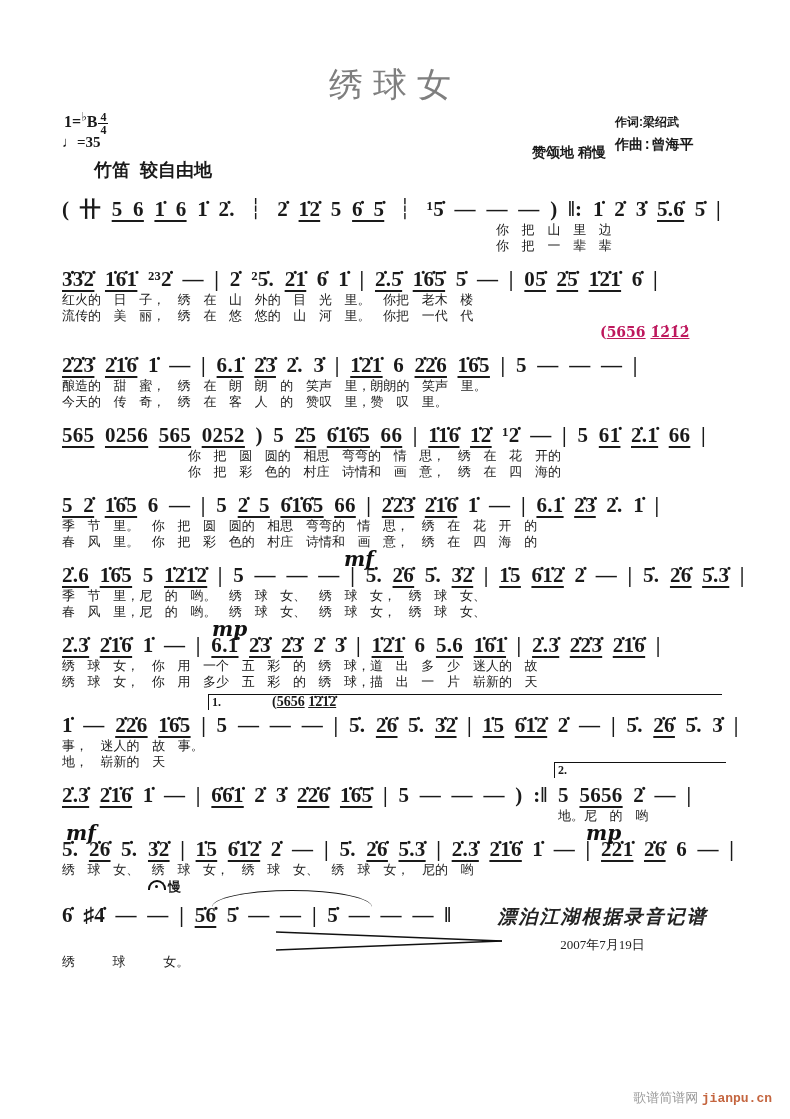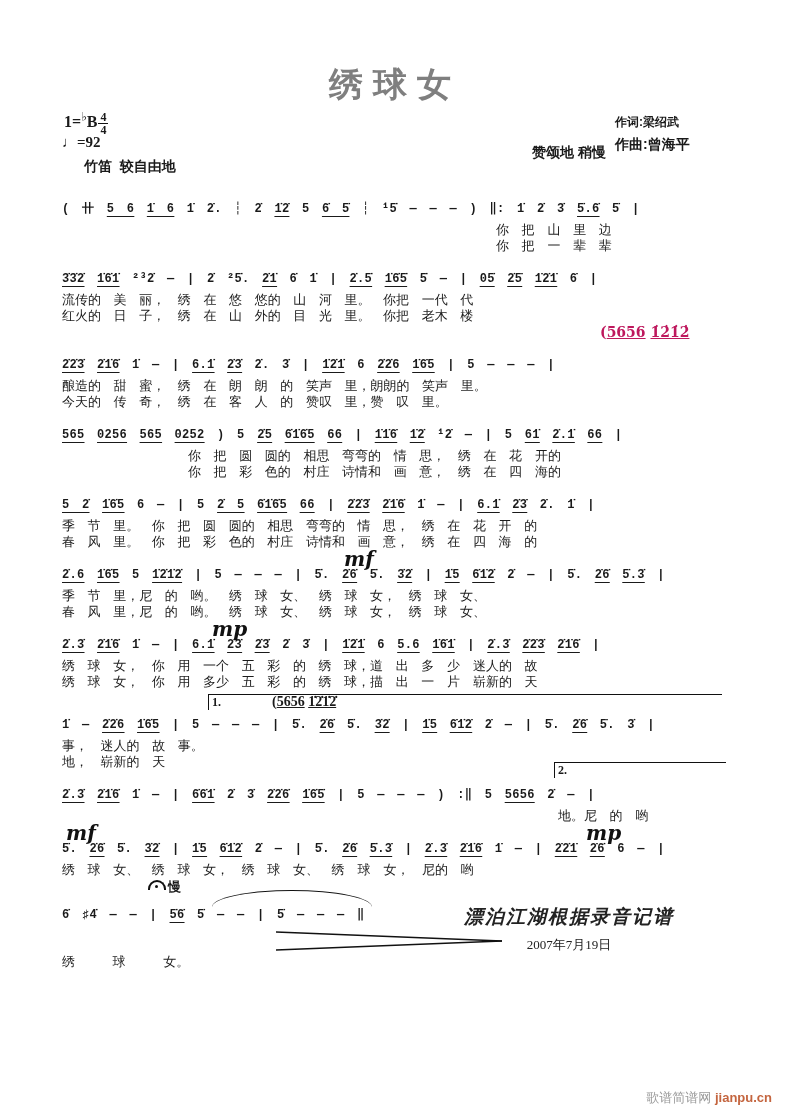--- a/index.html
+++ b/index.html
@@ -3,39 +3,39 @@
 <meta charset="utf-8">
 <style>
   html,body{margin:0;padding:0;}
   body{
     width:790px;height:1119px;background:#ffffff;position:relative;overflow:hidden;
     font-family:"Liberation Serif","DejaVu Serif",serif;color:#1a1a1a;
   }
   .cjk{font-family:"Liberation Sans","DejaVu Sans",sans-serif;}
   .title{
     text-align:center;font-size:34px;color:#7f7f7f;letter-spacing:10px;
-    padding-top:62px;font-weight:700;
+    padding-top:62px;font-weight:400;
   }
   
   .header{position:relative;height:74px;margin:4px 62px 0 62px;}
   .keyblock{position:absolute;left:2px;top:-2px;font-size:16px;font-weight:bold;white-space:nowrap;}
   .keyblock sup{font-size:12px;}
   .frac{display:inline-block;vertical-align:middle;text-align:center;font-size:12px;line-height:1.05;margin-left:1px;}
   .frac .ftop{display:block;border-bottom:1px solid #111;padding:0 2px;}
   .frac .fbot{display:block;padding:0 2px;}
   .tempo{position:absolute;left:0;top:22px;font-size:15px;font-weight:bold;}
-  .inst{position:absolute;left:22px;top:46px;font-size:14px;font-weight:bold;}
+  .inst{position:absolute;left:32px;top:46px;font-size:18px;font-weight:bold;}
   .credit-lyr{position:absolute;left:553px;top:2px;font-size:12px;font-weight:bold;white-space:nowrap;}
-  .credit-cmp{position:absolute;left:553px;top:24px;font-size:14px;font-weight:bold;white-space:nowrap;}
+  .credit-cmp{position:absolute;left:553px;top:24px;font-size:14px;font-weight:bold;white-space:nowrap;font-family:Liberation Mono, monospace;}
   .expression{position:absolute;left:470px;top:32px;font-size:14px;font-weight:bold;white-space:nowrap;}
   
   .sheet{margin:10px 0 0 62px;width:662px;position:relative;}
   .system{position:relative;margin-bottom:12px;}
   .notes{
-    font-family:Liberation Mono, monospace;font-weight:bold;font-size:12px;
+    font-family:Liberation Serif, serif;font-weight:bold;font-size:21px;
     letter-spacing:0.3px;word-spacing:5px;white-space:nowrap;line-height:26px;
   }
   .notes u{text-decoration:underline;text-underline-offset:4px;}
   .lyr{font-size:13px;line-height:16px;word-spacing:9px;white-space:nowrap;
        font-family:"Liberation Sans","DejaVu Sans",sans-serif;color:#1c1c1c;}
   .sub{font-size:14px;font-weight:bold;color:#be185d;line-height:16px;
        font-family:"DejaVu Serif",serif;white-space:nowrap;}
   .dyn{position:absolute;top:-15px;font-style:italic;font-weight:bold;
        font-family:"DejaVu Serif",serif;font-size:20px;color:#111;}
   
@@ -60,58 +60,58 @@
   .l11 .left{position:relative;flex:0 0 370px;}
   .fermata{position:absolute;left:86px;top:-22px;width:14px;height:8px;
            border:2px solid #111;border-bottom:none;border-radius:9px 9px 0 0;}
   .fermata::after{content:"";position:absolute;left:5px;top:3px;width:3px;height:3px;
                   background:#111;border-radius:50%;}
   .slowmark{position:absolute;left:106px;top:-24px;font-size:13px;font-weight:bold;}
   .tie{position:absolute;left:150px;top:-12px;width:160px;height:16px;
        border-top:1.5px solid #111;border-radius:50% 50% 0 0 / 100% 100% 0 0;}
   .hairpin{position:absolute;left:212px;top:28px;}
   .l11 .lyr{margin-top:26px;word-spacing:34px;}
-  .credit-block{margin-left:32px;text-align:center;padding-top:2px;}
+  .credit-block{margin-left:46px;text-align:center;padding-top:2px;}
   .transcriber{font-size:19px;font-weight:bold;font-style:italic;letter-spacing:2px;color:#222;}
   .date{font-size:13px;margin-top:6px;color:#222;}
   .watermark{position:absolute;right:18px;bottom:12px;font-size:13px;
              font-family:"Liberation Sans","DejaVu Sans",sans-serif;}
 </style>
 </head>
 <body>
 
 <div class="title cjk">绣球女</div>
 
 <div class="header">
   <div class="keyblock">
     <span>1=</span><sup>♭</sup><span>B</span><span class="frac"><span class="ftop">4</span><span class="fbot">4</span></span>
   </div>
-  <div class="tempo">♩=92</div>
+  <div class="tempo">♩=35</div>
   <div class="inst cjk">
     <span>竹笛</span>&nbsp;&nbsp;<span>较自由地</span>
   </div>
   <div class="credit-lyr cjk">作词:梁绍武</div>
   <div class="credit-cmp cjk">作曲:曾海平</div>
   <div class="expression cjk">赞颂地 稍慢</div>
 </div>
 
 <div class="sheet">
 
   <div class="system l1">
     <div class="notes">( 卄 <u>5 6</u> <u>1̇ 6</u> 1̇ 2̇. ┆ 2̇ <u>1̇2̇</u> 5 <u>6̇ 5̇</u> ┆ ¹5̇ — — — )  ‖: 1̇ 2̇ 3̇ <u>5̇.6̇</u> 5̇ |</div>
     <div class="lyrwrap">
       <div class="lyr">你 把　山 里 边</div>
       <div class="lyr">你 把　一 辈 辈</div>
     </div>
   </div>
 
   <div class="system l2">
     <div class="notes"><u>3̇3̇2̇</u> <u>1̇6̇1̇</u> ²³2̇ — | 2̇ ²5̇. <u>2̇1̇</u> 6̇ 1̇ | <u>2̇.5̇</u> <u>1̇6̇5̇</u> 5̇ — | <u>05̇</u> <u>2̇5̇</u> <u>1̇2̇1̇</u> 6̇ |</div>
+    <div class="lyr">红火的 日 子， 绣 在 山 外的 目 光 里。 你把 老木 楼</div>
     <div class="lyr">流传的 美 丽， 绣 在 悠 悠的 山 河 里。 你把 一代 代</div>
-    <div class="lyr">红火的 日 子， 绣 在 山 外的 目 光 里。 你把 老木 楼</div>
     <div class="sub">(<u>5656</u> <u>1̇2̇1̇2̇</u></div>
   </div>
 
   <div class="system l3">
     <div class="notes"><u>2̇2̇3̇</u> <u>2̇1̇6̇</u> 1̇ — | <u>6.1̇</u> <u>2̇3̇</u> 2̇. 3̇ | <u>1̇2̇1̇</u> 6 <u>2̇2̇6</u> <u>1̇6̇5</u> | 5 — — — |</div>
     <div class="lyr">酿造的 甜 蜜， 绣 在 朗 朗 的 笑声 里，朗朗的 笑声 里。</div>
     <div class="lyr">今天的 传 奇， 绣 在 客 人 的 赞叹 里，赞 叹 里。</div>
   </div>
 
   <div class="system l4">
@@ -184,14 +184,14 @@
     <div class="credit-block">
       <div class="transcriber cjk">漂泊江湖根据录音记谱</div>
       <div class="date">2007年7月19日</div>
     </div>
   </div>
 
 </div>
 
 <div class="watermark">
   <span id="wm-site" style="color: rgb(154, 154, 154);">歌谱简谱网</span>
-  <span id="wm-domain" style="color: rgb(196, 101, 63); font-weight: bold;">jianpu.cn</span>
+  <span id="wm-domain" style="color: rgb(196, 101, 63); font-weight: bold; font-family: Liberation Mono, monospace;">jianpu.cn</span>
 </div>
 
 </body></html>

